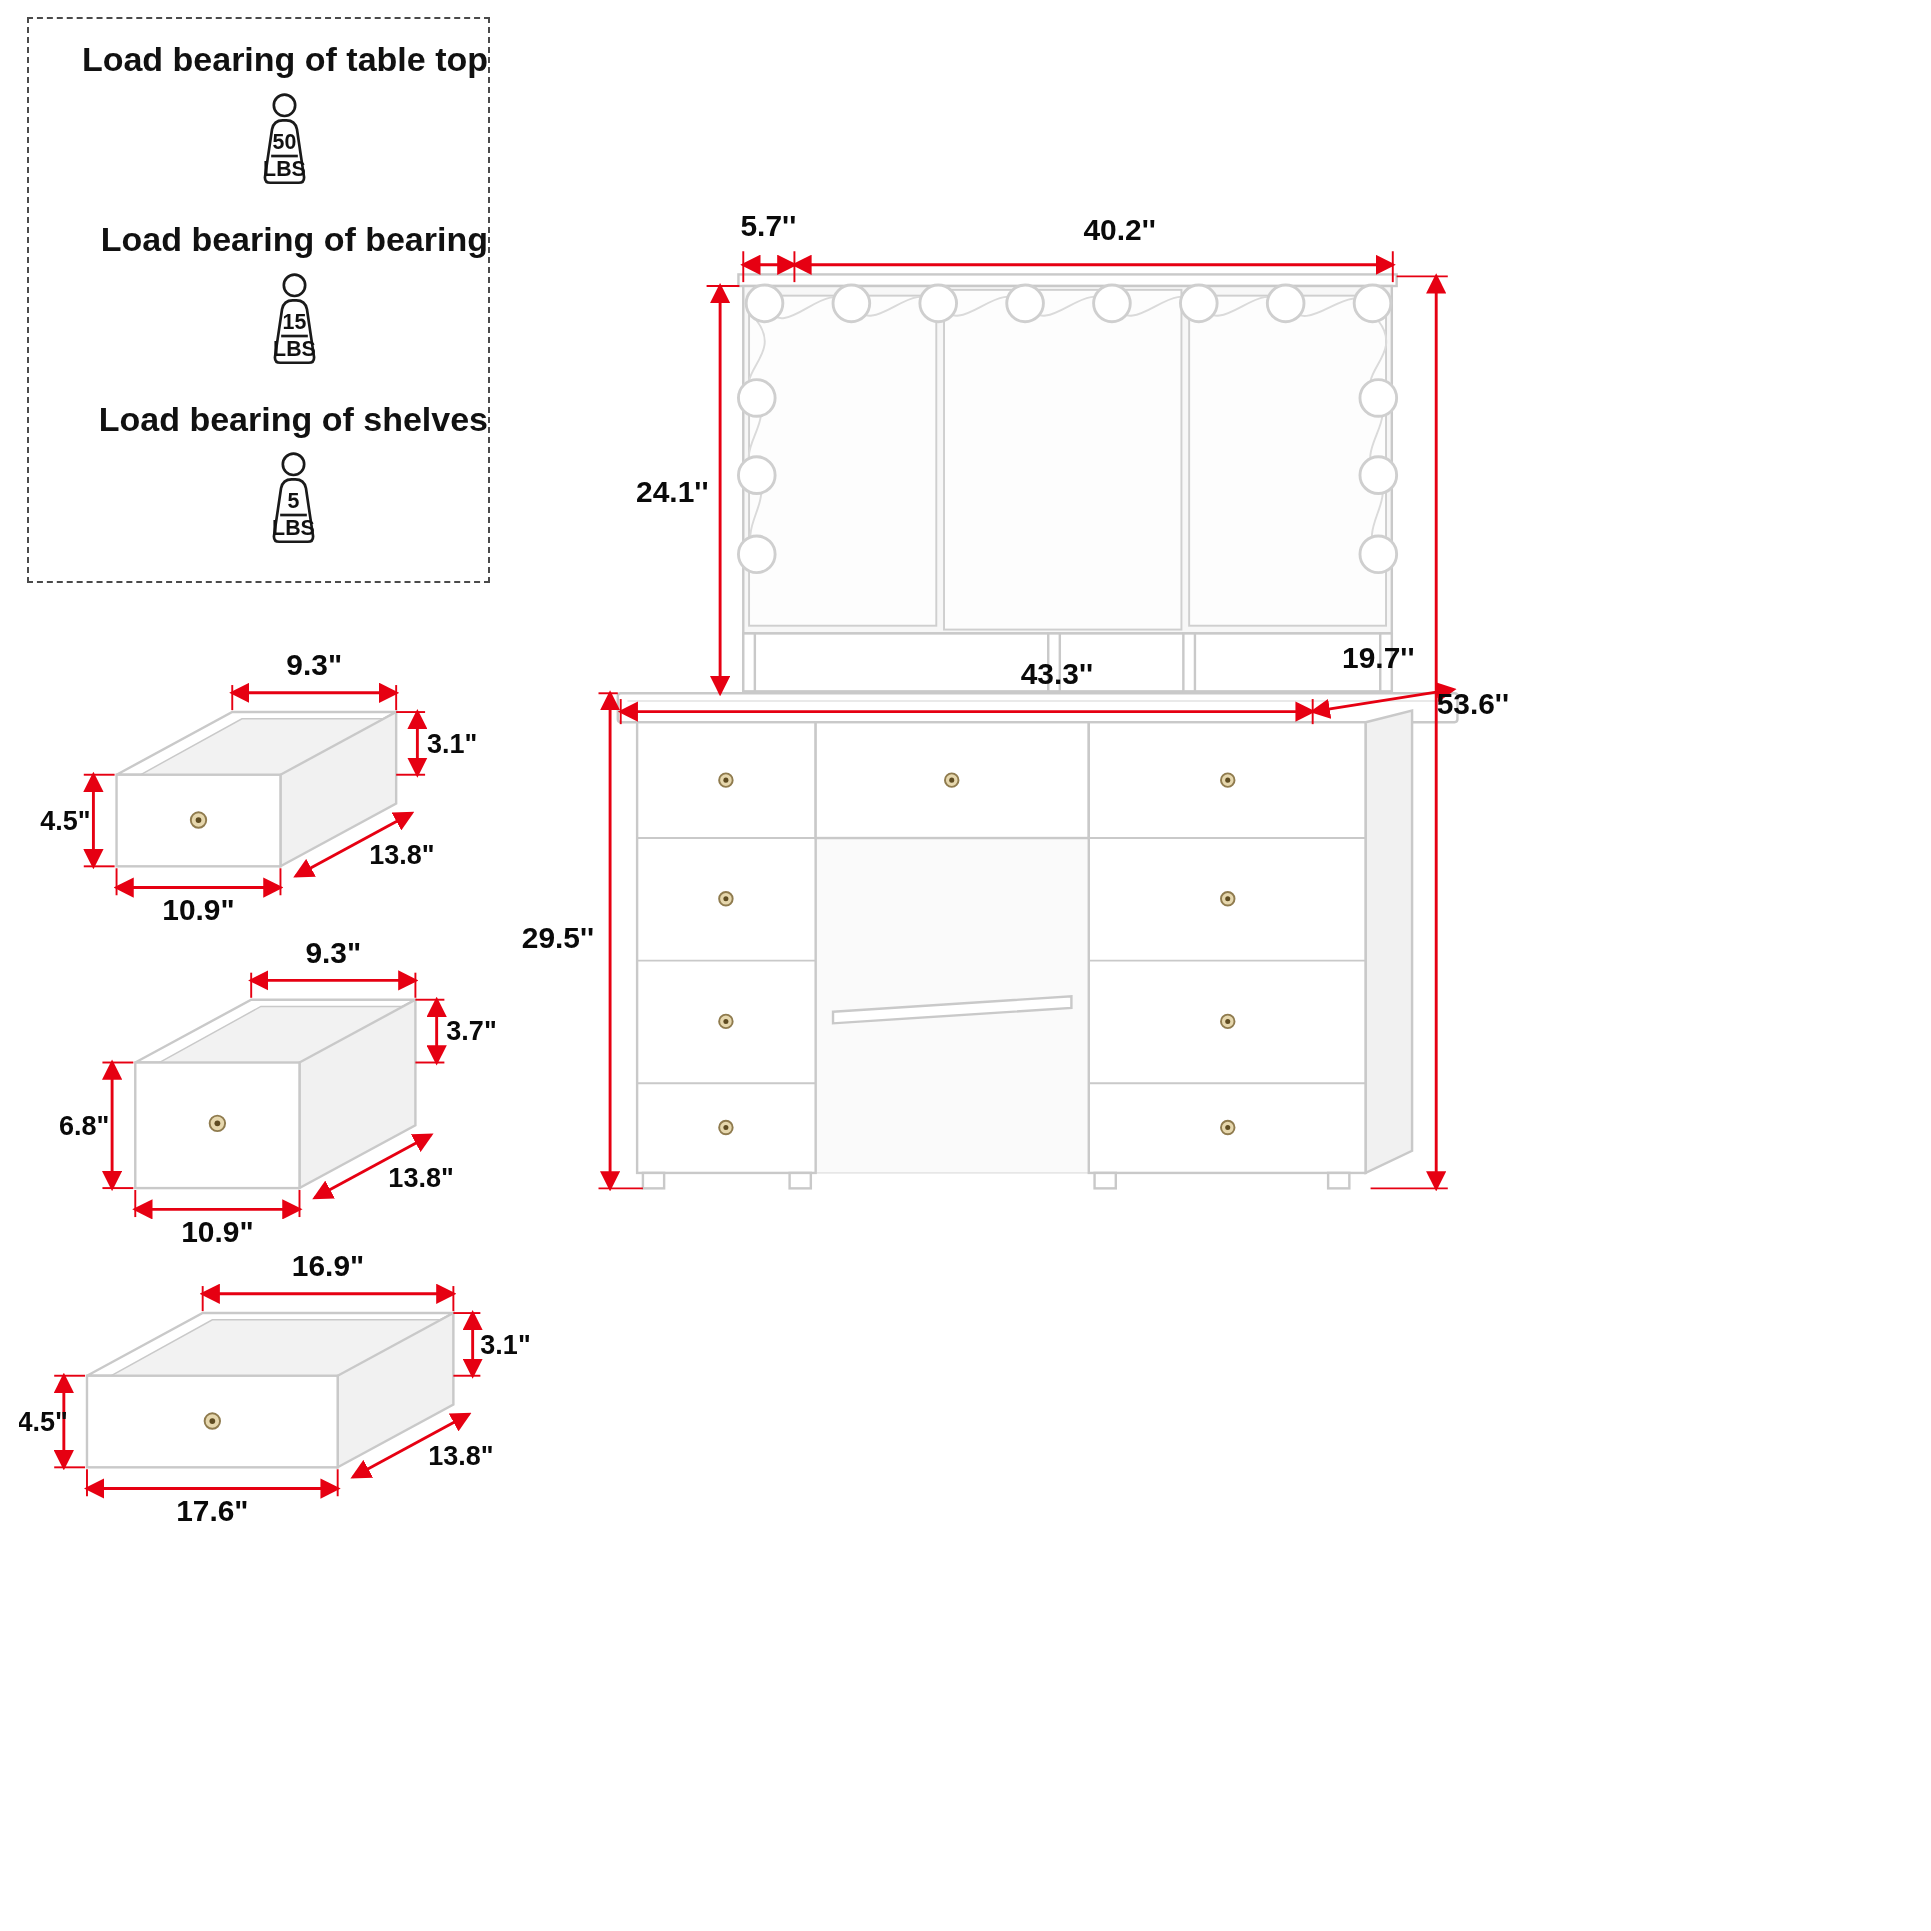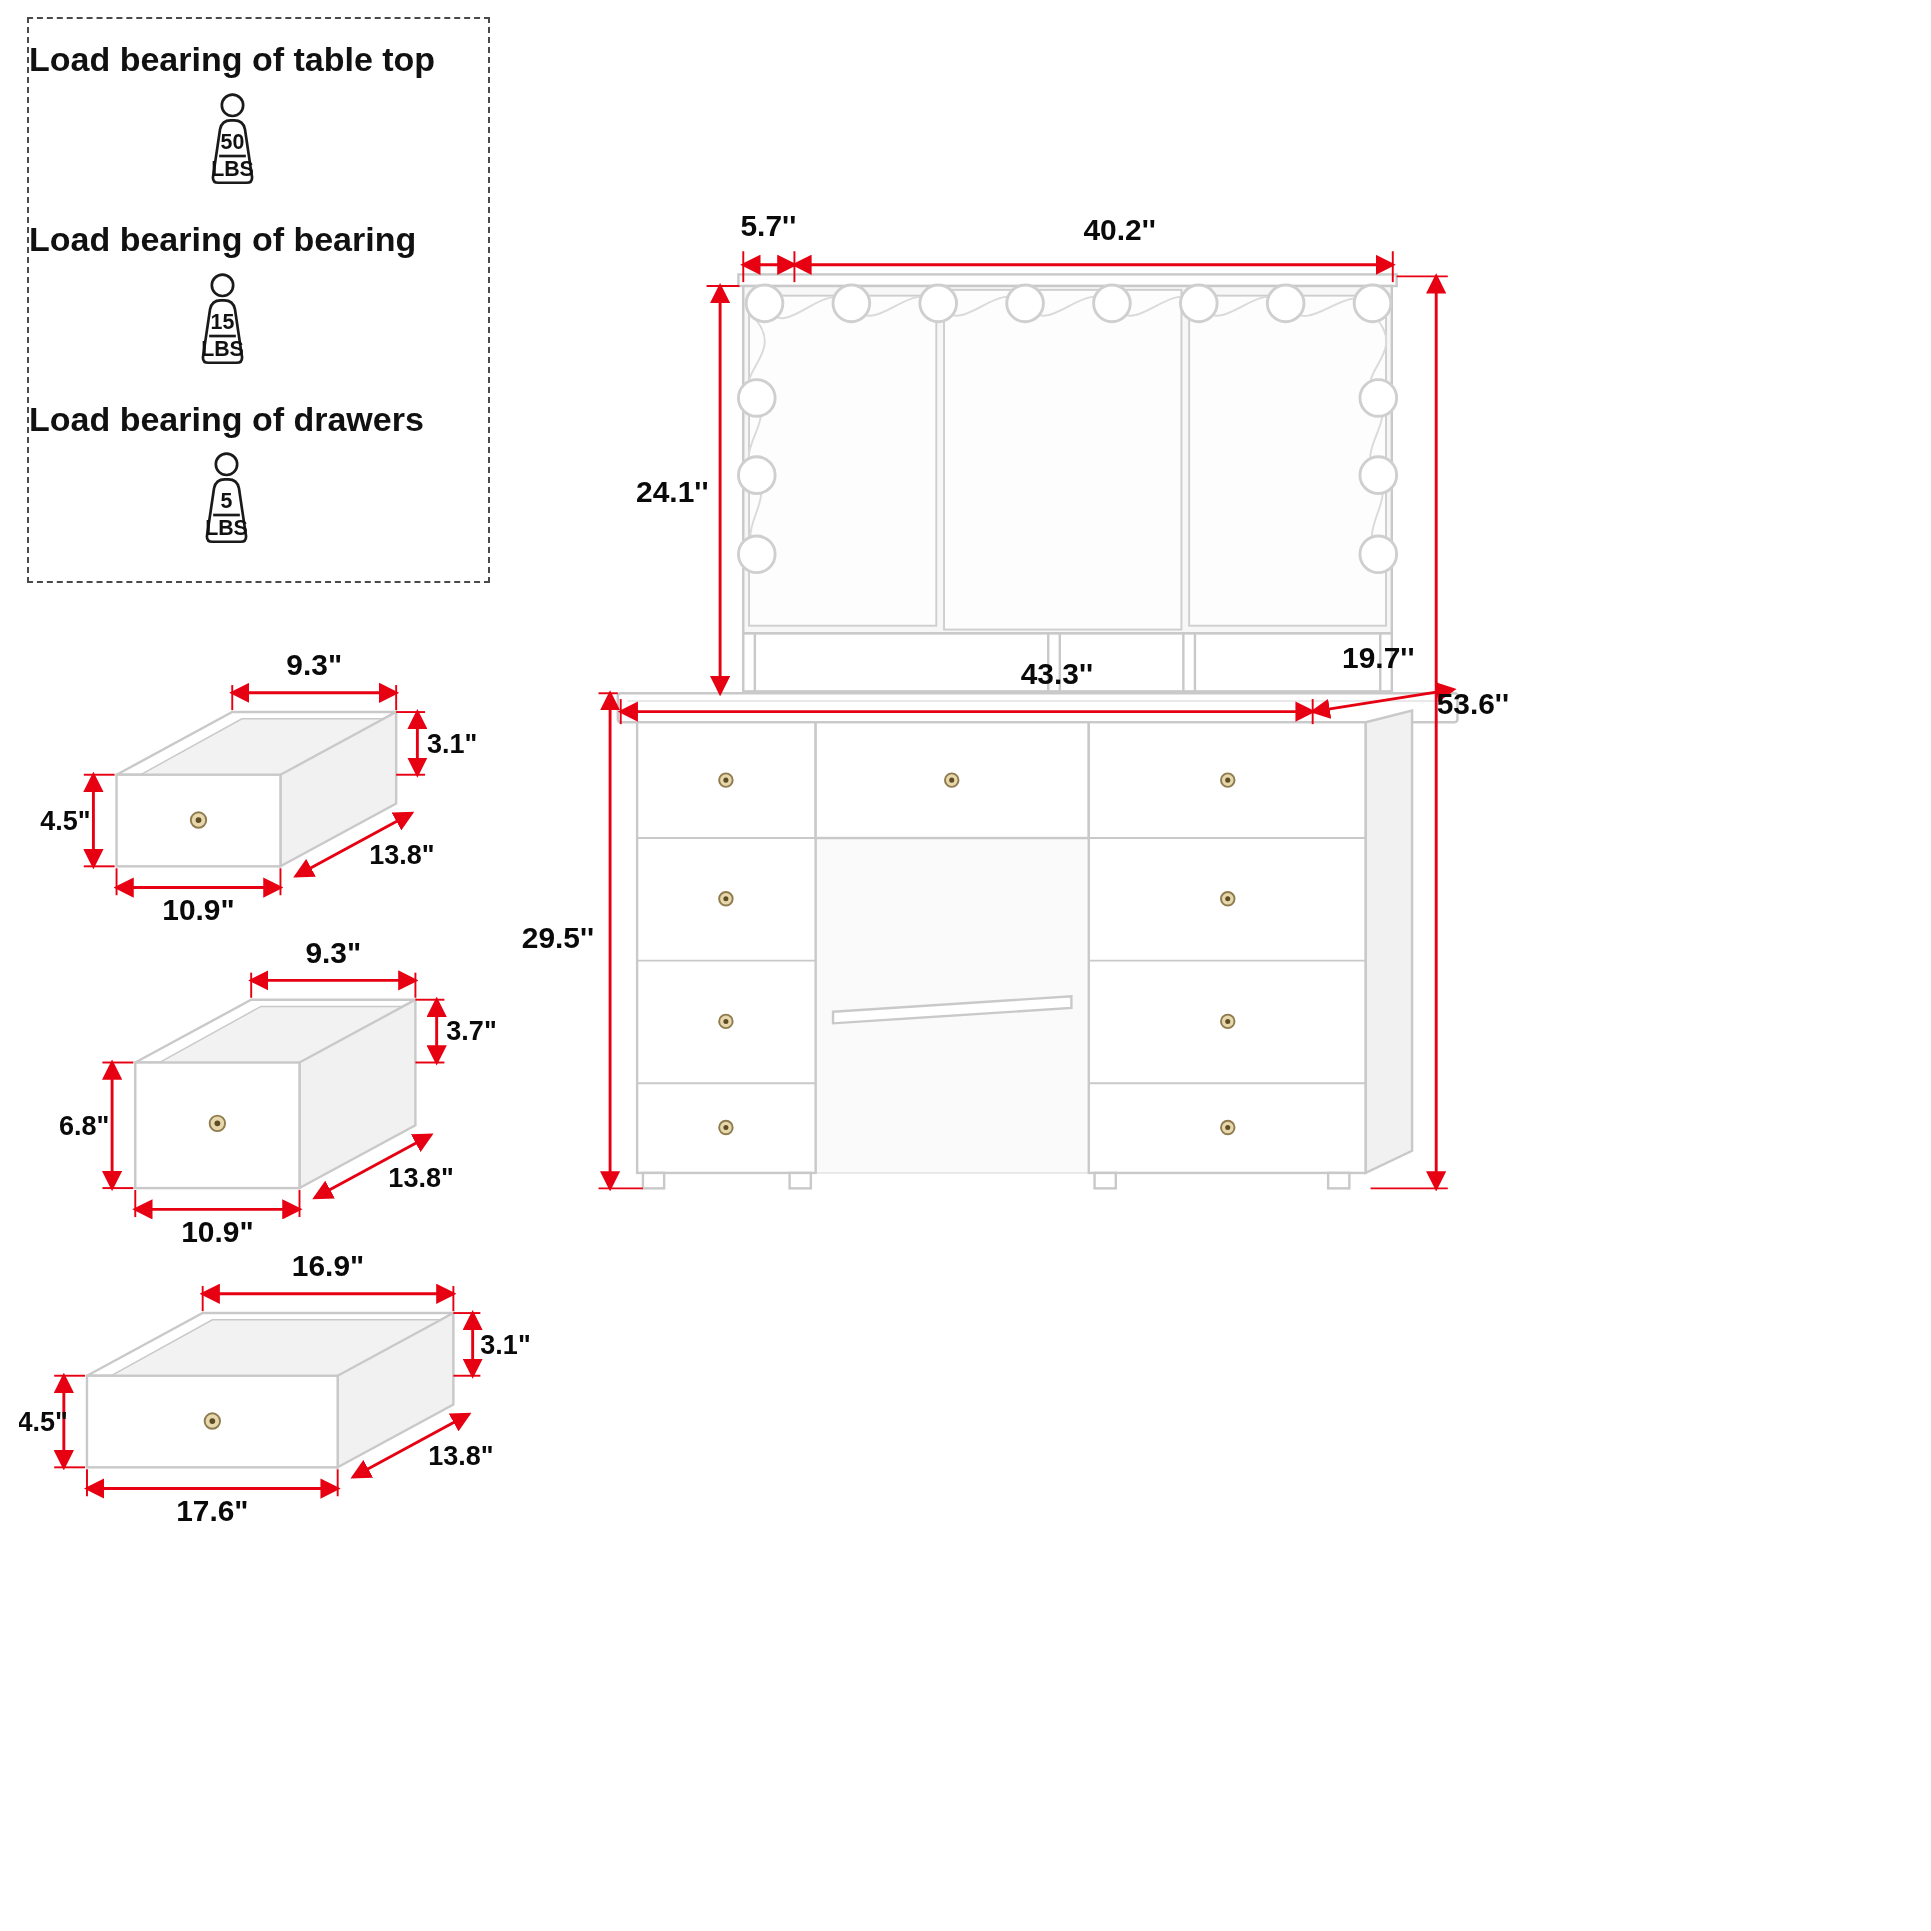--- a/index.html
+++ b/index.html
@@ -7,21 +7,21 @@
   #canvas {
     position:relative; width:1931px; height:1931px; background:#ffffff;
     font-family:"Liberation Sans", sans-serif; overflow:hidden;
   }
   .piece { position:absolute; }
 
   
   .lb-box {
     position:absolute; left:27px; top:17.4px; width:463px; height:566px;
     border:2.9px dashed #4a4a4a; box-sizing:border-box;
-    display:flex; flex-direction:column; align-items:flex-start; padding-top:21px;
+    display:flex; flex-direction:column; align-items:flex-end; padding-top:21px;
   }
   .lb-item { display:flex; flex-direction:column; align-items:center; gap:9.7px; margin-bottom:29px; }
   .lb-label { font-size:34px; font-weight:600; color:#111; white-space:nowrap; }
   .wt { font:700 24px "Liberation Sans", sans-serif; fill:#111; text-anchor:middle; }
   .ln { stroke:#1a1a1a; stroke-width:3; fill:none; }
   .lnfill { stroke:#1a1a1a; stroke-width:3; fill:#ffffff; }
 
   
   .furn { fill:#ffffff; stroke:var(--line); stroke-width:2.5; }
   .furn-bg { fill:#f7f7f7; stroke:var(--line); stroke-width:2.5; }
@@ -63,21 +63,21 @@
       <div class="lb-label">Load bearing of bearing</div>
       <svg width="89" height="102" viewBox="0 0 100 112">
         <circle class="ln" cx="50" cy="17" r="12"></circle>
         <path class="lnfill" d="M28,98 L36,44 Q38,34 48,34 L52,34 Q62,34 64,44 L72,98 Q72,104 66,104 L34,104 Q28,104 28,98 Z"></path>
         <text class="wt" x="50" y="66">15</text>
         <line class="ln" x1="35" y1="74" x2="65" y2="74" stroke-width="2"></line>
         <text class="wt" x="50" y="96">LBS</text>
       </svg>
     </div>
     <div class="lb-item">
-      <div class="lb-label">Load bearing of drawers</div>
+      <div class="lb-label">Load bearing of shelves</div>
       <svg width="89" height="102" viewBox="0 0 100 112">
         <circle class="ln" cx="50" cy="17" r="12"></circle>
         <path class="lnfill" d="M28,98 L36,44 Q38,34 48,34 L52,34 Q62,34 64,44 L72,98 Q72,104 66,104 L34,104 Q28,104 28,98 Z"></path>
         <text class="wt" x="50" y="66">5</text>
         <line class="ln" x1="35" y1="74" x2="65" y2="74" stroke-width="2"></line>
         <text class="wt" x="50" y="96">LBS</text>
       </svg>
     </div>
   </div>
 

